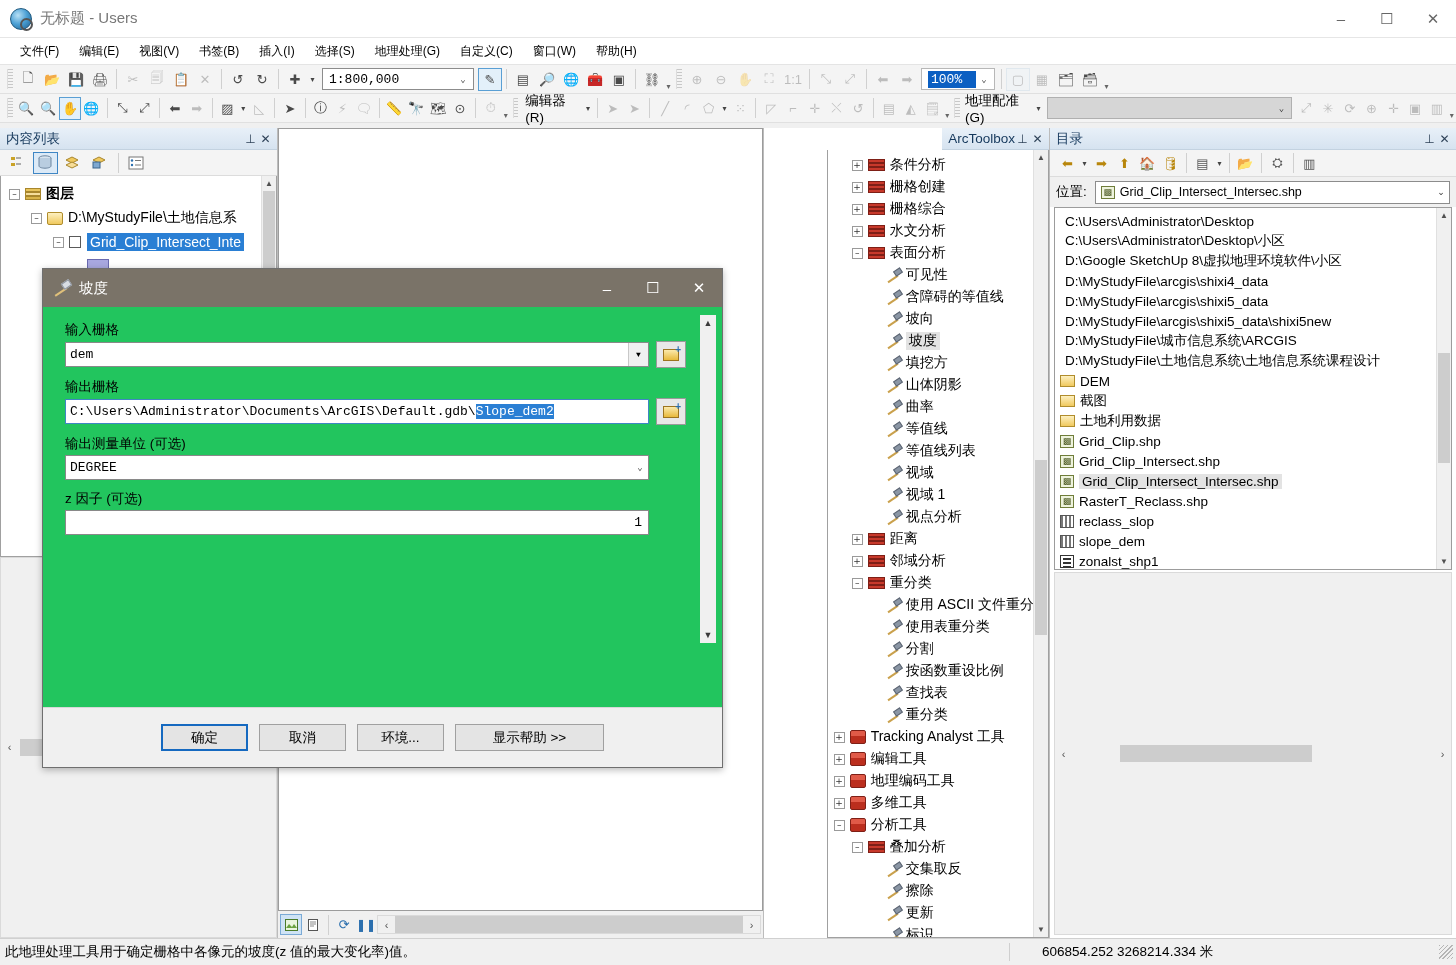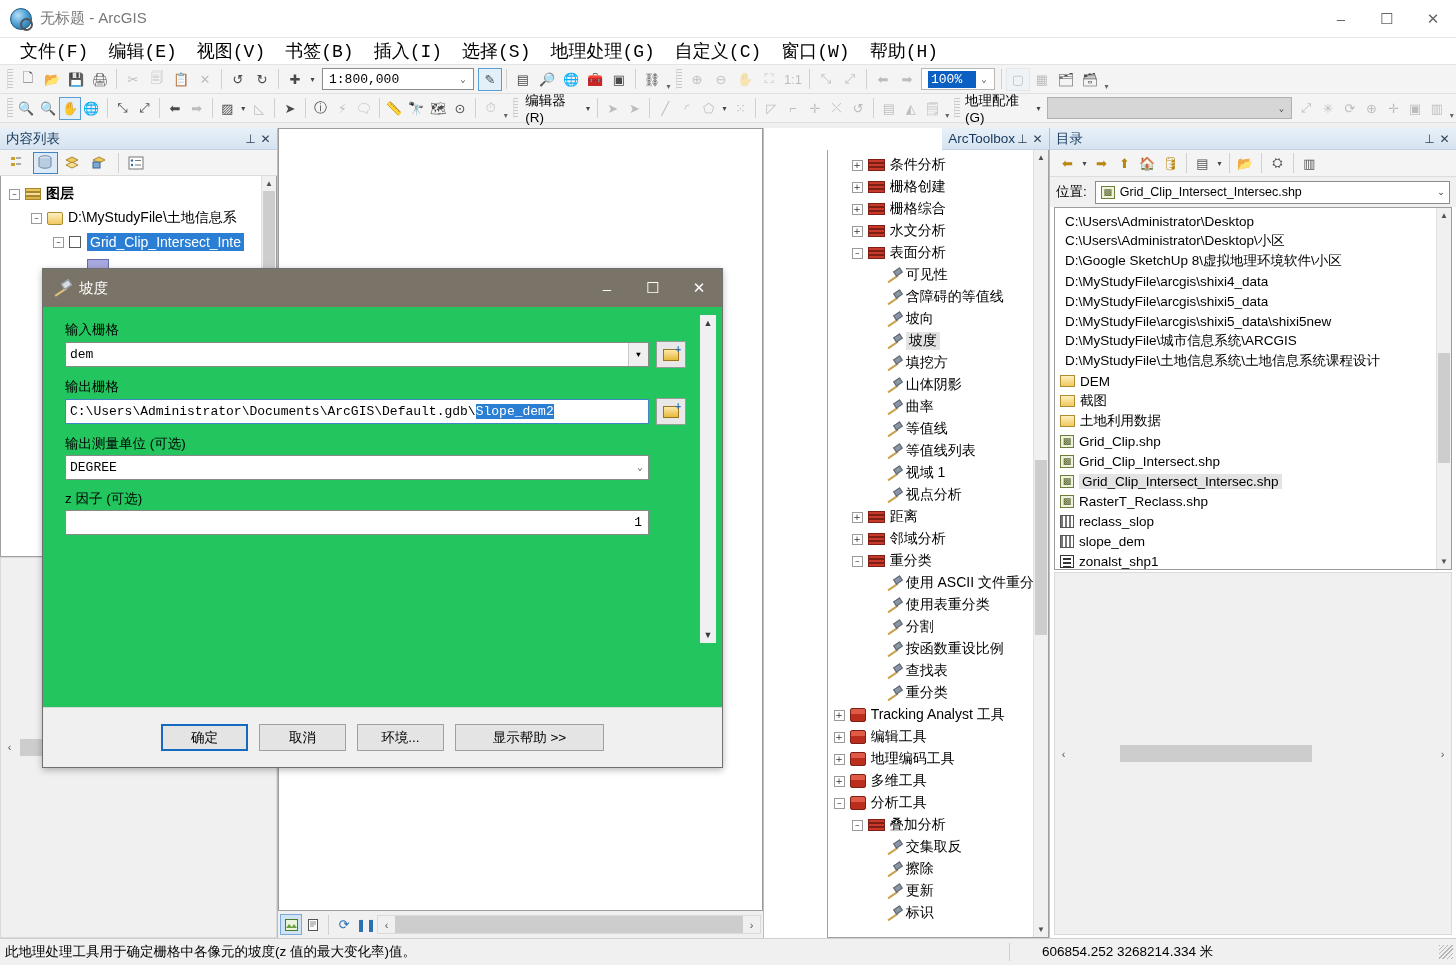--- a/index.html
+++ b/index.html
@@ -23,21 +23,21 @@
               width:9px; height:9px; border:2px solid #555; border-radius:50%;
               background:transparent; }
   #title-text { font-size:15px; color:#777; }
   .wbtn { width:46px; height:37px; display:flex; align-items:center; justify-content:center;
           color:#666; font-size:15px; }
   #wincontrols { position:absolute; right:0; top:0; display:flex; }
 
   
   #menubar { height:27px; background:#fff; display:flex; align-items:center;
              padding-left:10px; border-bottom:1px solid #e4e4e4; }
-  #menubar .mi { padding:15px 10px; font-size:18px; color:#000;font-family:Liberation Mono, monospace; }
+  #menubar .mi { padding:15px 10px; font-size:12px; color:#000; }
 
   
   .toolbar-row { height:29px; background:#f4f4f4; display:flex; align-items:center;
                  border-bottom:1px solid #e0e0e0; padding-left:4px; }
   .grip { width:6px; height:20px; margin:0 3px;
           background:repeating-linear-gradient(to bottom,#c8c8c8 0 1px,transparent 1px 3px);
           border-left:1px solid #dcdcdc; }
   .tsep { width:1px; height:20px; background:#d0d0d0; margin:0 4px; }
   .tb { width:24px; height:23px; display:flex; align-items:center; justify-content:center;
         font-size:13px; color:#4a4a4a; }
@@ -211,21 +211,21 @@
   .dbtn { width:87px; height:27px; background:#e4e4e4; border:1px solid #a0a0a0;
           display:flex; align-items:center; justify-content:center; font-size:13.5px; }
   .dbtn.default { border:2px solid #1569c0; }
   .dbtn.wide { width:149px; }
 </style>
 </head>
 <body>
 
 <div id="titlebar">
   <div id="app-icon"></div>
-  <div id="title-text">无标题 - ArcGIS</div>
+  <div id="title-text">无标题 - Users</div>
   <div id="wincontrols">
     <div class="wbtn">–</div>
     <div class="wbtn">☐</div>
     <div class="wbtn">✕</div>
   </div>
 </div>
 
 <div id="menubar">
   <div class="mi">文件(F)</div>
   <div class="mi">编辑(E)</div>
@@ -580,20 +580,25 @@
           </div>
           <div class="trow2" style="padding-left: 36px;">
             <span style="width: 16px; flex: 0 0 auto;"></span>
             <span class="ic-hammer"></span>
             <span>等值线</span>
           </div>
           <div class="trow2" style="padding-left: 36px;">
             <span style="width: 16px; flex: 0 0 auto;"></span>
             <span class="ic-hammer"></span>
             <span>等值线列表</span>
+          </div>
+          <div class="trow2" style="padding-left: 36px;">
+            <span style="width: 16px; flex: 0 0 auto;"></span>
+            <span class="ic-hammer"></span>
+            <span>视域</span>
           </div>
           <div class="trow2" style="padding-left: 36px;">
             <span style="width: 16px; flex: 0 0 auto;"></span>
             <span class="ic-hammer"></span>
             <span>视域 1</span>
           </div>
           <div class="trow2" style="padding-left: 36px;">
             <span style="width: 16px; flex: 0 0 auto;"></span>
             <span class="ic-hammer"></span>
             <span>视点分析</span>

